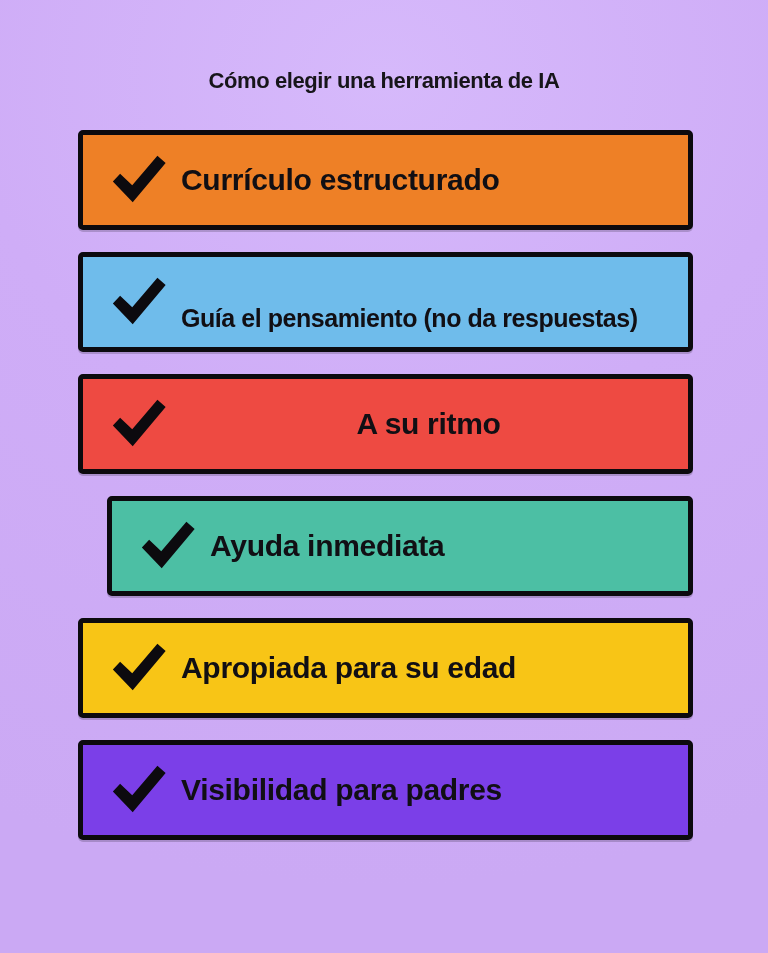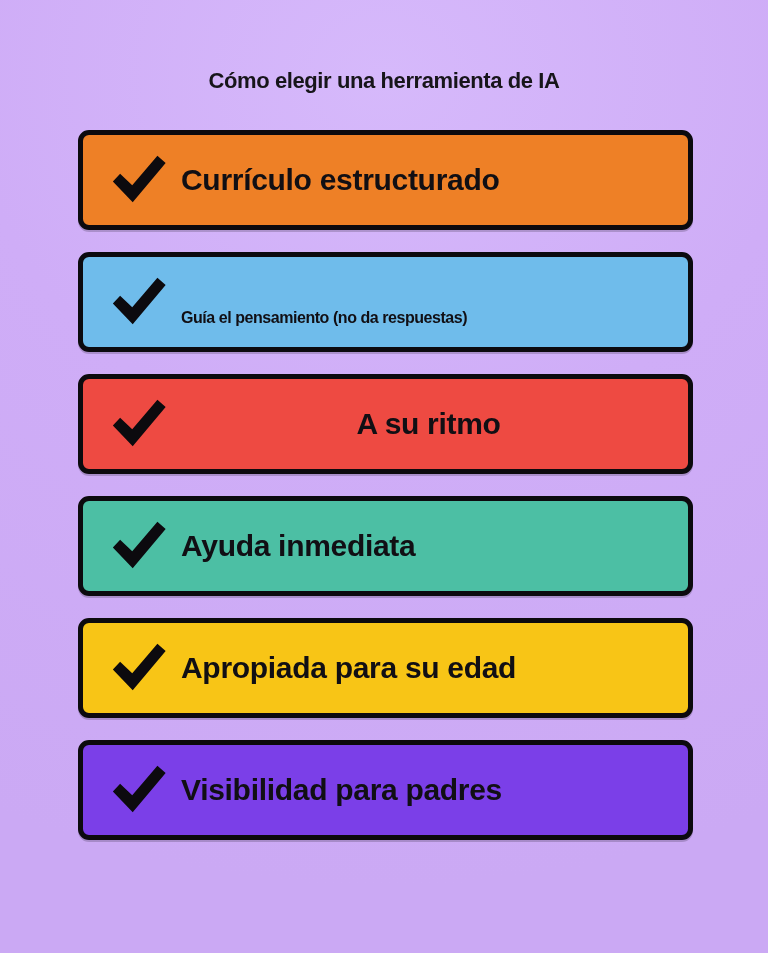--- a/index.html
+++ b/index.html
@@ -49,21 +49,21 @@
     display: flex;
     flex-direction: column;
     gap: 22px;
   }
 
   .check-card {
     position: relative;
     box-sizing: border-box;
     height: 100px;
     border: 5px solid #0c0a0e;
-    border-radius: 11px;
+    border-radius: 5px;
     display: flex;
     align-items: center;
     padding-left: 20px;
     box-shadow: 0 2px 0 rgba(0, 0, 0, 0.18);
     overflow: hidden;
   }
 
   .check-card .tick {
     flex: 0 0 auto;
     width: 72px;
@@ -86,21 +86,21 @@
     line-height: 34px;
     font-weight: 700;
     color: #110f14;
     letter-spacing: -0.3px;
     white-space: nowrap;
     padding-right: 12px;
   }
 
   
   .check-card.long .card-label {
-    font-size: 16px;
+    font-size: 25px;
     line-height: 28px;
     letter-spacing: -0.45px;
     margin-top: 32px;
   }
 </style>
 </head>
 <body>
 
 <div id="poster">
 
@@ -124,21 +124,21 @@
     <span class="card-label">Guía el pensamiento (no da respuestas)</span>
   </div>
       <div class="check-card" style="background-color: rgb(238, 74, 66); text-align: center;">
     <span class="tick">
       <svg viewBox="0 0 64 64" aria-hidden="true">
         <path d="M5 33.5 L12.5 25.5 L25 37.5 L51 7 L59.5 14.5 L25.5 55 Z" fill="#0c0a0e"></path>
       </svg>
     </span>
     <span class="card-label">A su ritmo</span>
   </div>
-      <div class="check-card" style="background-color: rgb(76, 191, 164);">
+      <div class="check-card" style="background-color: rgb(76, 191, 164); margin-left: 29px;">
     <span class="tick">
       <svg viewBox="0 0 64 64" aria-hidden="true">
         <path d="M5 33.5 L12.5 25.5 L25 37.5 L51 7 L59.5 14.5 L25.5 55 Z" fill="#0c0a0e"></path>
       </svg>
     </span>
     <span class="card-label">Ayuda inmediata</span>
   </div>
       <div class="check-card" style="background-color: rgb(248, 197, 22); justify-content: center;">
     <span class="tick">
       <svg viewBox="0 0 64 64" aria-hidden="true">

